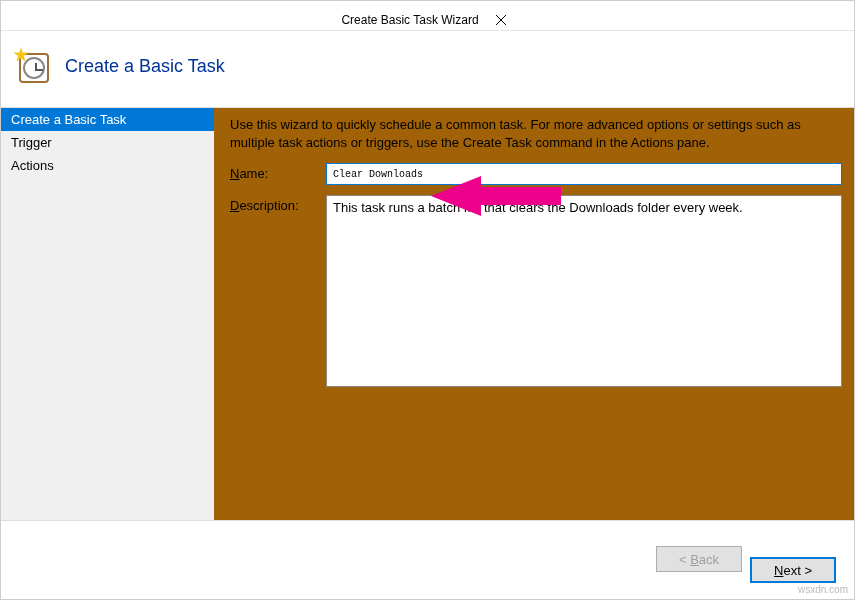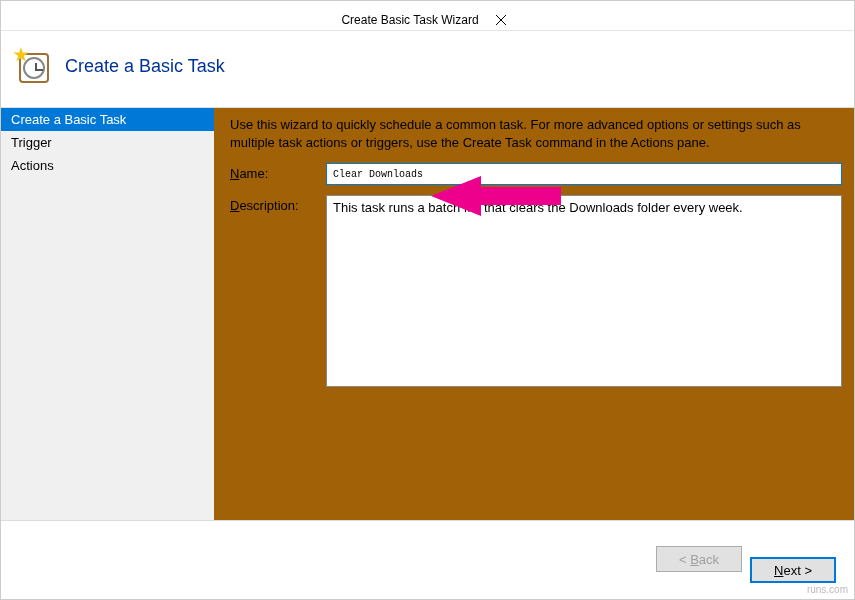--- a/index.html
+++ b/index.html
@@ -215,13 +215,13 @@
 
 <div class="footer">
   <button class="btn" disabled=""><span>&lt; </span><span class="ul">B</span><span>ack</span></button>
   <button class="btn primary"><span class="ul">N</span><span>ext &gt;</span></button>
 </div>
 
 <svg class="arrow-annotation" width="130" height="60" viewBox="0 0 130 60">
   <polygon points="0,25 50,5 50,16 130,16 130,34 50,34 50,45" fill="#ec008c"></polygon>
 </svg>
 
-<div class="watermark">runs.com</div>
+<div class="watermark">wsxdn.com</div>
 
 </body></html>

